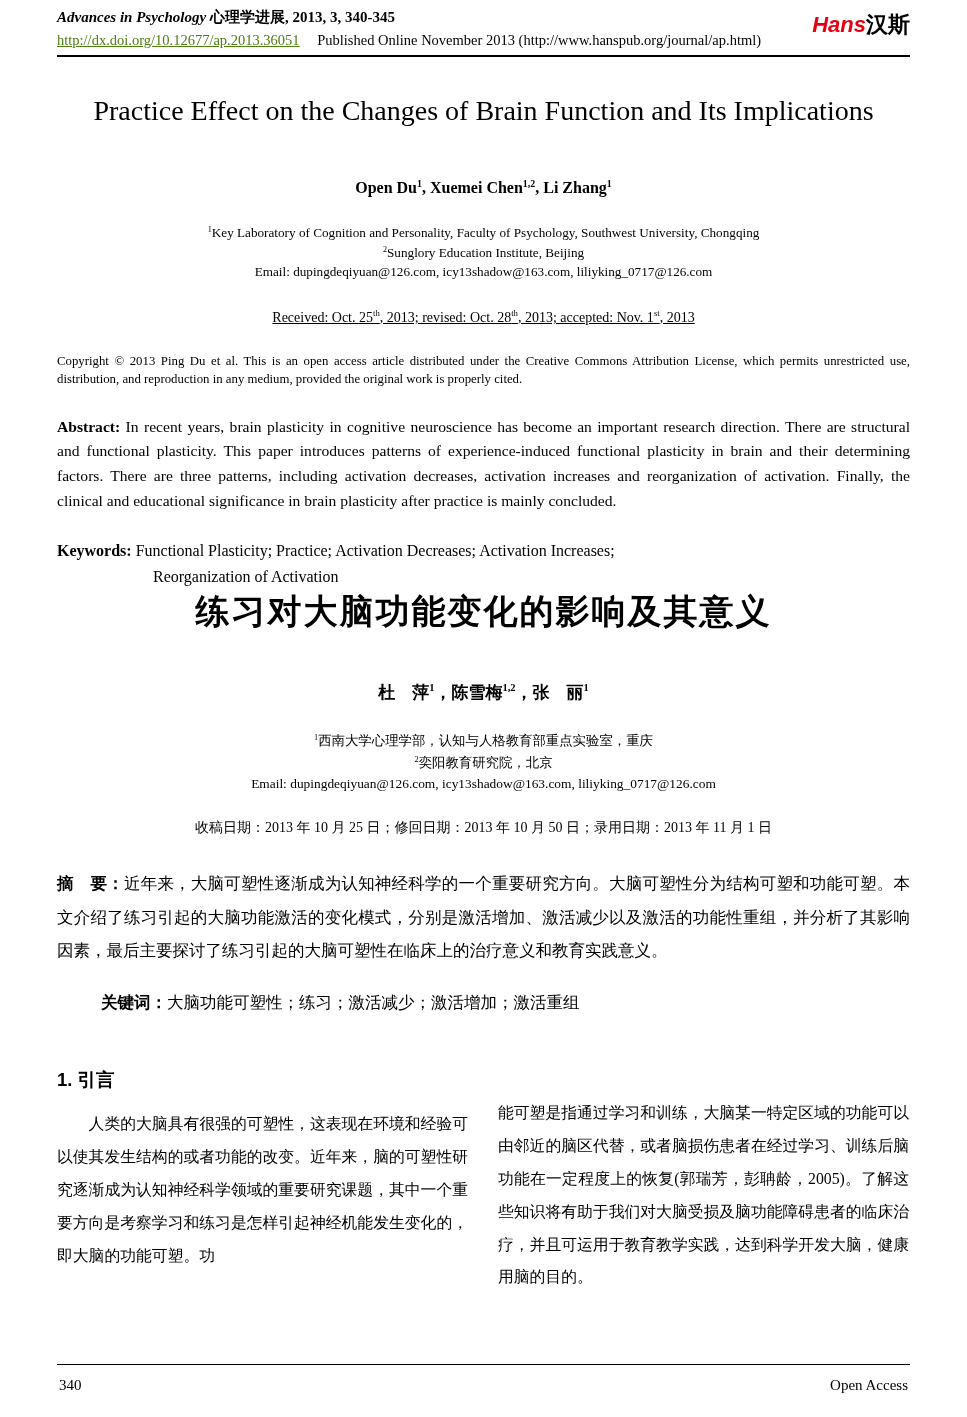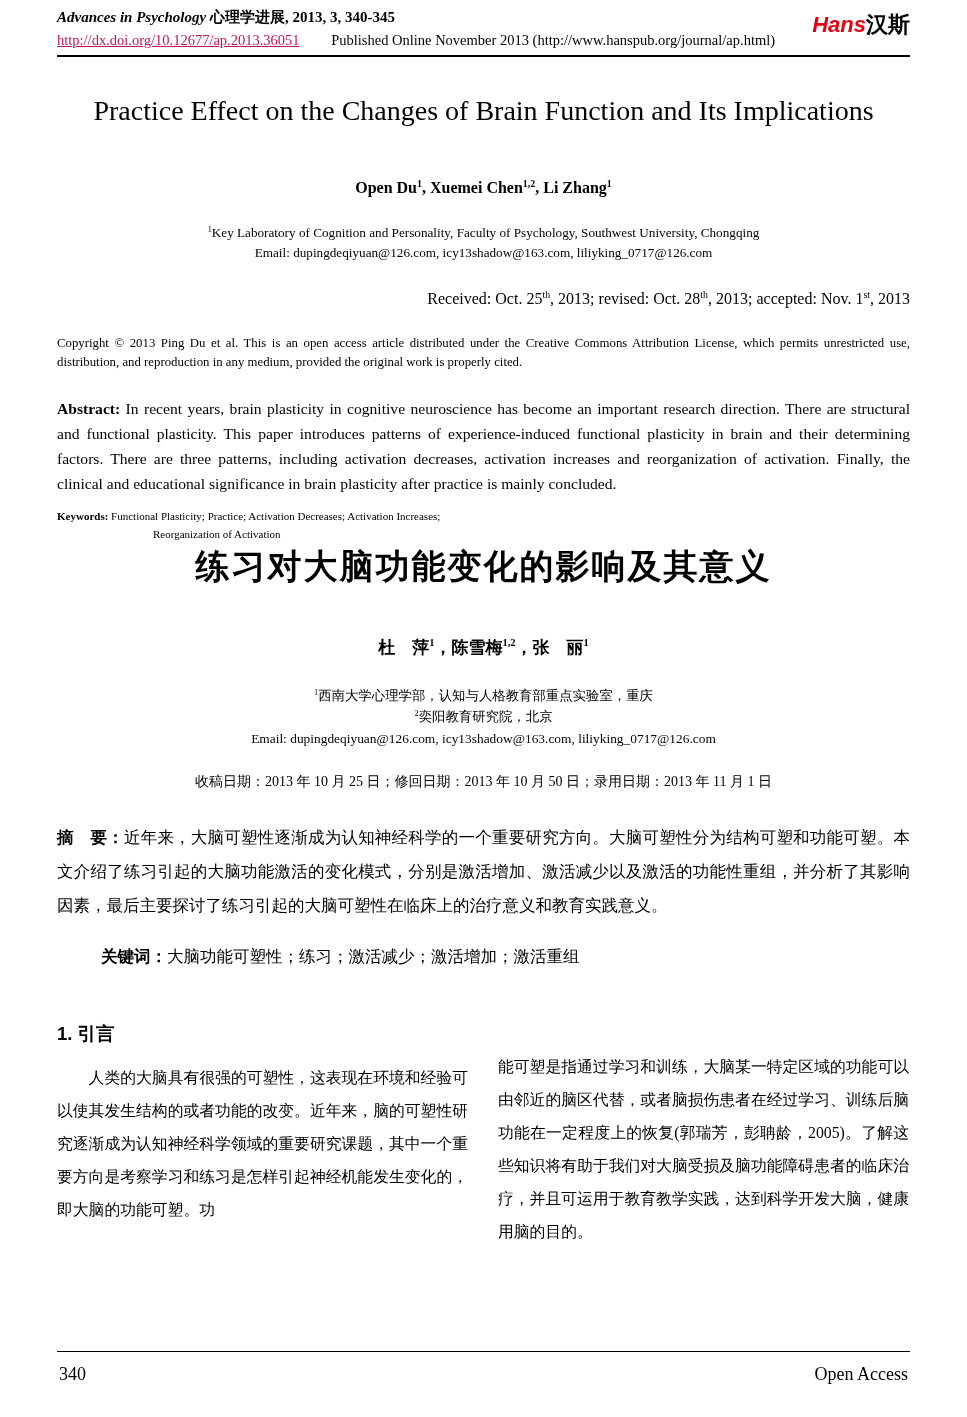--- a/index.html
+++ b/index.html
@@ -15,41 +15,41 @@
     padding: 8px 57px 0 57px;
     overflow: hidden;
   }
   sup { font-size: 0.62em; vertical-align: super; line-height: 0; }
 
   
   .header-row { display: flex; justify-content: space-between; align-items: flex-start; }
   .journal-line { font-size: 15px; font-weight: bold; }
   .journal-title { font-style: italic; }
   .doi-line { font-size: 14.5px; margin-top: 5px; }
-  a.doi { color: #be185d; text-decoration: underline; cursor: pointer; }
-  .pub-info { margin-left: 28px; }
+  a.doi { color: #4d7c0f; text-decoration: underline; cursor: pointer; }
+  .pub-info { margin-left: 14px; }
   .logo { font-size: 22px; font-weight: bold; white-space: nowrap; margin-top: 2px; }
   .logo-en { color: #e60012; font-style: italic; font-family: "Liberation Sans", sans-serif; }
   .logo-cn { color: #000000; font-family: "Liberation Sans", sans-serif; font-style: normal; }
   .header-rule { border-bottom: 2px solid #000; margin-top: 6px; }
 
   
   .title-en {
     margin-top: 36px;
     text-align: center;
     font-size: 28px;
     font-weight: normal;
     line-height: 1.28;
   }
   .authors-en { margin-top: 50px; text-align: center; font-size: 16px; font-weight: bold; }
   .affil-block { margin-top: 26px; text-align: center; font-size: 13.2px; line-height: 1.5; }
-  .received { margin-top: 28px; text-align: right; font-size: 16px; }
+  .received { margin-top: 28px; text-align: center; font-size: 14px; text-decoration: underline; }
   .copyright { margin-top: 26px; font-size: 12.8px; line-height: 1.42; text-align: justify; }
   .abstract { margin-top: 26px; font-size: 15.6px; line-height: 1.6; text-align: justify; }
-  .keywords { margin-top: 12px; font-size: 11px; line-height: 1.6; padding-left: 96px; text-indent: -96px; }
+  .keywords { margin-top: 24px; font-size: 16px; line-height: 1.6; padding-left: 96px; text-indent: -96px; }
 
   
   .title-cn { text-align: center; font-size: 34px; font-weight: bold; letter-spacing: 2px; }
   .authors-cn { margin-top: 46px; text-align: center; font-size: 17px; font-weight: bold; }
   .affil-cn { margin-top: 26px; text-align: center; font-size: 13.4px; line-height: 1.6; }
   .dates-cn { margin-top: 24px; text-align: center; font-size: 14px; }
   .abstract-cn { margin-top: 30px; font-size: 16.5px; line-height: 2.05; text-align: justify; }
   .keywords-cn { margin-top: 18px; font-size: 16.5px; line-height: 2; margin-left: 44px; }
   .cnlabel { font-family: "Liberation Sans", sans-serif; font-weight: bold; }
 
@@ -57,26 +57,26 @@
   .columns { display: flex; gap: 30px; margin-top: 48px; }
   .col { width: 411px; }
   .sec-h { font-size: 18.5px; font-weight: bold; font-family: "Liberation Sans", sans-serif; margin-bottom: 16px; }
   .col-p { font-size: 15.8px; line-height: 2.08; text-align: justify; }
   .indent { text-indent: 2em; }
   .right-start { margin-top: 30px; }
 
   
   .footer {
     position: absolute;
-    bottom: 16px; left: 57px; right: 57px;
+    bottom: 7px; left: 57px; right: 57px;
     border-top: 1.5px solid #000;
     padding: 12px 2px 16px 2px;
     display: flex;
     justify-content: space-between;
-    font-size: 18px;
+    font-size: 15px;
   }
 </style>
 </head>
 <body>
 
 <div class="page">
 
   <header>
     <div class="header-row">
       <div>
@@ -97,20 +97,21 @@
   </header>
 
   <h1 class="title-en">Practice Effect on the Changes of Brain Function and Its Implications</h1>
 
   <div class="authors-en">
     <span>Open Du</span><sup>1</sup><span>, </span><span>Xuemei Chen</span><sup>1,2</sup><span>, </span><span>Li Zhang</span><sup>1</sup>
   </div>
 
   <div class="affil-block">
     <div class="affil-line"><sup>1</sup><span>Key Laboratory of Cognition and Personality, Faculty of Psychology, Southwest University, Chongqing</span></div>
+    <div class="affil-line"><sup>2</sup><span>Sunglory Education Institute, Beijing</span></div>
     <div class="affil-line">Email: dupingdeqiyuan@126.com, icy13shadow@163.com, liliyking_0717@126.com</div>
   </div>
 
   <div class="received">
     <span>Received: Oct. 25</span><sup>th</sup><span>, 2013; revised: Oct. 28</span><sup>th</sup><span>, 2013; accepted: Nov. 1</span><sup>st</sup><span>, 2013</span>
   </div>
 
   <p class="copyright">Copyright © 2013 Ping Du et al. This is an open access article distributed under the Creative Commons Attribution License, which permits unrestricted use, distribution, and reproduction in any medium, provided the original work is properly cited.</p>
 
   <p class="abstract">

